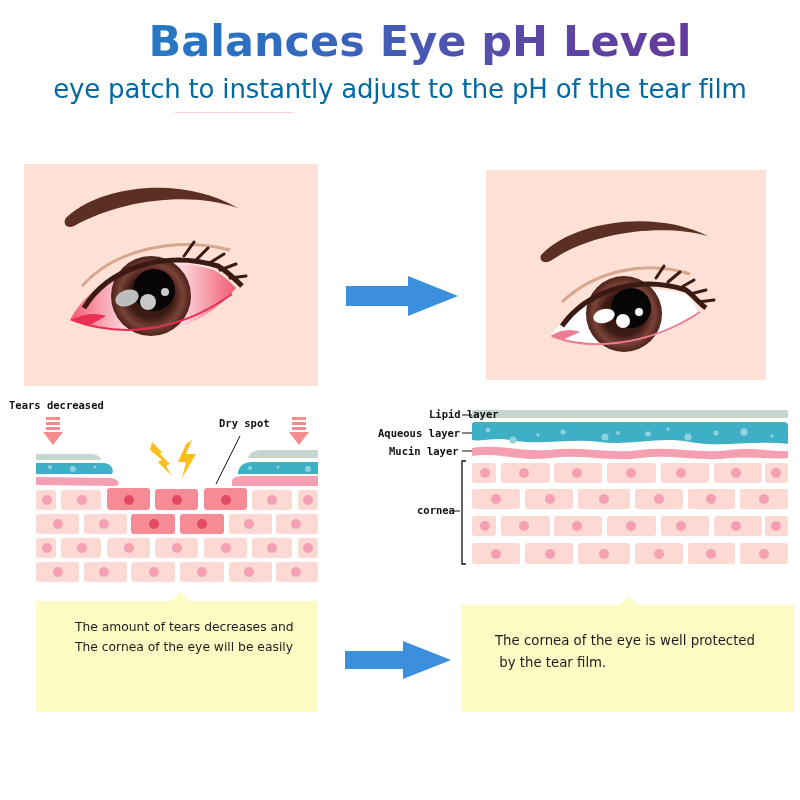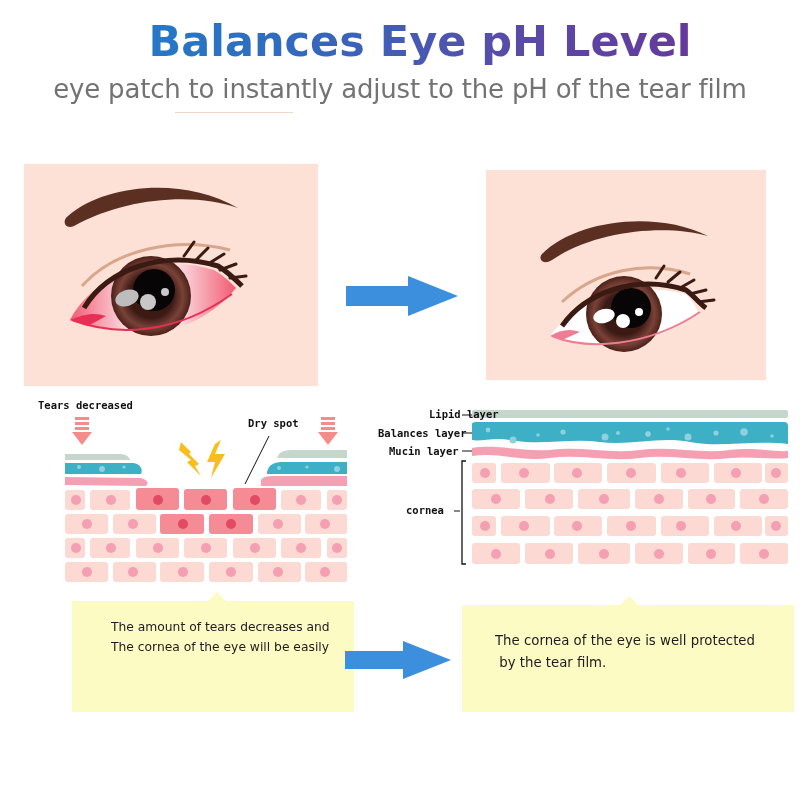--- a/index.html
+++ b/index.html
@@ -8,21 +8,21 @@
 
     .title {
       position: absolute; left: 0; top: 16px; width: 800px; text-align: center;
       font-family: "DejaVu Sans", sans-serif; font-weight: bold; font-size: 43px;
       letter-spacing: 0px;
       background: linear-gradient(90deg, #1b86cb 0%, #2f6cc0 35%, #5a4aa8 65%, #6a2f93 100%);
       -webkit-background-clip: text; background-clip: text; color: transparent; padding-left: 40px;
     }
     .subtitle {
       position: absolute; left: 0; top: 74px; width: 800px; text-align: center;
-      font-family: "DejaVu Sans", sans-serif; font-size: 26px; color: #737373;
+      font-family: "DejaVu Sans", sans-serif; font-size: 26px; color: #0369a1;
       letter-spacing: -0.2px;
     }
     .subtitle-underline {
       position: absolute; left: 175px; top: 112px; width: 118px; height: 1px; background: #f4d3cc;
     }
 
     .eye-panel { position: absolute; background: #fde0d6; }
     .eye-panel svg { width: 100%; height: 100%; display: block; }
     #eye-left { left: 24px; top: 164px; width: 294px; height: 222px; }
     #eye-right { left: 486px; top: 170px; width: 280px; height: 210px; }
@@ -30,34 +30,34 @@
     .arrow { position: absolute; }
     #arrow-top { left: 346px; top: 276px; width: 112px; height: 40px; }
     #arrow-bottom { left: 345px; top: 641px; width: 106px; height: 38px; }
 
     .mono-label {
       position: absolute; font-family: "DejaVu Sans Mono", monospace; font-size: 10.5px;
       font-weight: bold; color: #111; white-space: nowrap;
     }
 
     .diagram { position: absolute; }
-    #dry-diagram { left: 0; top: 390px; width: 330px; height: 200px; margin-left: 29px; }
+    #dry-diagram { left: 0; top: 390px; width: 330px; height: 200px; }
     #healthy-diagram { left: 370px; top: 400px; width: 420px; height: 180px; }
     .diagram svg { position: absolute; left: 0; top: 0; }
 
     .callout {
       position: absolute; background: #fdfbc4;
       font-family: "DejaVu Sans", sans-serif; color: #1c1c1c;
     }
     .callout::before {
       content: ""; position: absolute; top: -9px; width: 0; height: 0;
       border-left: 9px solid transparent; border-right: 9px solid transparent;
       border-bottom: 9px solid #fdfbc4;
     }
-    #callout-left { left: 36px; top: 601px; width: 282px; height: 111px; margin-left: 36px; }
+    #callout-left { left: 36px; top: 601px; width: 282px; height: 111px; }
     #callout-left::before { left: 136px; }
     #callout-right { left: 462px; top: 605px; width: 332px; height: 107px; }
     #callout-right::before { left: 158px; }
     .callout p { font-size: 12.3px; line-height: 19.5px; white-space: nowrap; }
     #callout-left .text { position: absolute; left: 39px; top: 17px; }
     #callout-right .text { position: absolute; left: 33px; top: 25px; }
     #callout-right p { font-size: 13.3px; line-height: 22px; }
   </style>
 </head>
 <body>
@@ -322,23 +322,23 @@
         <circle cx="406" cy="126" r="5"></circle>
       <circle cx="126" cy="154" r="5"></circle>
         <circle cx="180" cy="154" r="5"></circle>
         <circle cx="234" cy="154" r="5"></circle>
       <circle cx="289" cy="154" r="5"></circle>
         <circle cx="341" cy="154" r="5"></circle>
         <circle cx="394" cy="154" r="5"></circle>
     </g>
   </svg>
   <div class="mono-label" style="left:19px; top:8px;margin-left:40px;">Lipid layer</div>
-  <div class="mono-label" style="left:8px; top:27px;">Balances layer</div>
+  <div class="mono-label" style="left:8px; top:27px;">Aqueous layer</div>
   <div class="mono-label" style="left:19px; top:45px;">Mucin layer</div>
-  <div class="mono-label" style="left:36px; top:104px;text-align:center;">cornea</div>
+  <div class="mono-label" style="left:47px; top:104px;text-align:center;">cornea</div>
 </div>
 
 <div class="callout" id="callout-left">
   <div class="text">
     <p>The amount of tears decreases and</p>
     <p>The cornea of the eye will be easily</p>
   </div>
 </div>
 
 <div class="arrow" id="arrow-bottom">

